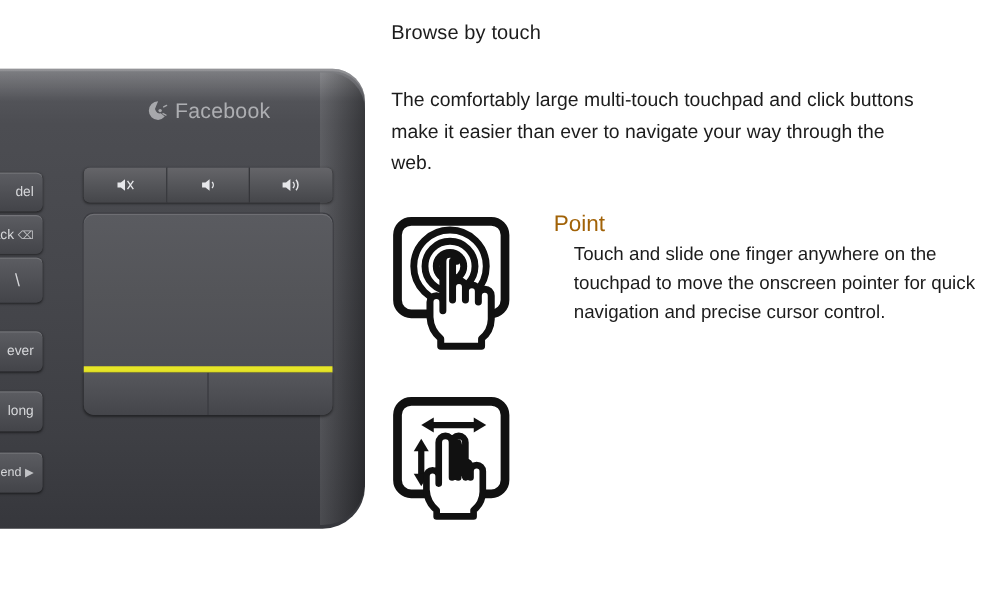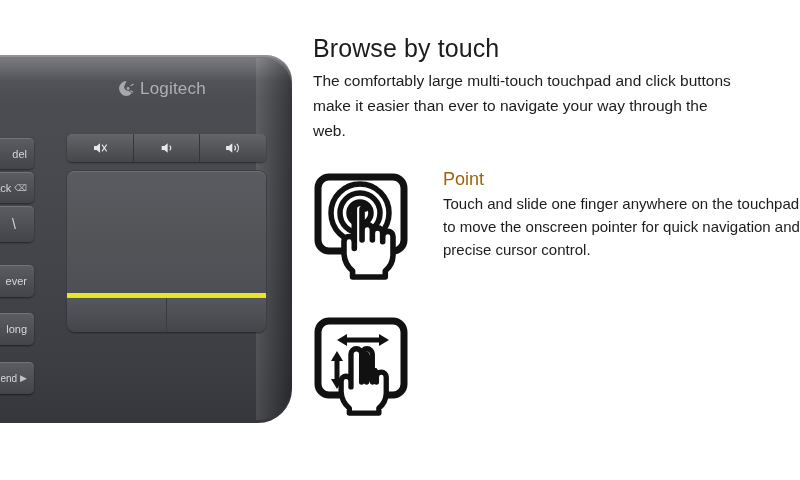--- a/index.html
+++ b/index.html
@@ -116,22 +116,22 @@
   #key-shift { left:-26px; top:313px; width:60px; height:32px; }
   #key-end   { left:-22px; top:362px; width:56px; height:32px;
                font-size:10px;}
   .key-sub{ font-size:9px; margin-left:3px; opacity:.85; }
 
   
   #content{
     position:absolute; left:313px; top:0; width:487px; height:480px;
   }
   .main-heading{
-    position:absolute; left:0; top:34px;
-    font-size:25px; font-weight:400; color:#1c1c1c;
+    position:absolute; left:0; top:18px;
+    font-size:16px; font-weight:400; color:#1c1c1c;
     letter-spacing:.1px;
   }
   .intro{
     position:absolute; left:0; top:68px; width:418px;
     font-size:15.5px; line-height:25px; color:#1c1c1c;
   }
 
   .feature{ position:absolute; left:0; width:487px; }
   #feature-point { top:168px; }
   #feature-scroll{ top:312px; }
@@ -142,40 +142,40 @@
   }
   .feature-icon svg{display:block;}
   .feature-body{
     position:absolute; left:130px; top:0; width:357px;
   }
   .feature-title{
     font-size:18px; font-weight:400; color:#a16207;
     line-height:22px; margin-bottom:2px;
   }
   .feature-text{
-    font-size:15px; line-height:23px; color:#1c1c1c;
+    font-size:15px; line-height:23px; color:#1c1c1c;margin-left:16px;
   }
 </style>
 </head>
 <body>
 
 <div id="product-photo">
 
   <div class="kb-body"></div>
   <div class="kb-top-sheen"></div>
   <div class="kb-right-edge"></div>
 
   <div class="logo-wrap">
     <svg class="logo-mark" viewBox="0 0 32 32">
       <path d="M16 2A14 14 0 0 0 16 30 A14 14 0 0 0 26 25 L20 20 A7 7 0 0 1 13 9 Z" fill="#c9cacd"></path>
       <circle cx="19" cy="16" r="2.6" fill="#c9cacd"></circle>
       <rect x="23" y="10" width="7" height="2.1" rx="1" fill="#c9cacd" transform="rotate(-28 23 10)"></rect>
       <rect x="23" y="19" width="7" height="2.1" rx="1" fill="#c9cacd" transform="rotate(28 23 19)"></rect>
     </svg>
-    <span class="logo-text">Logitech</span>
+    <span class="logo-text">Facebook</span>
   </div>
 
   <div class="media-row">
     <div class="media-btn">
       <svg width="16" height="14" viewBox="0 0 24 20">
         <path d="M3 7h4l5-4v14l-5-4H3z" fill="#e6e7ea"></path>
         <path d="M15 5l7 10M22 5l-7 10" stroke="#e6e7ea" stroke-width="1.6" fill="none"></path>
       </svg>
     </div>
     <div class="media-btn">

